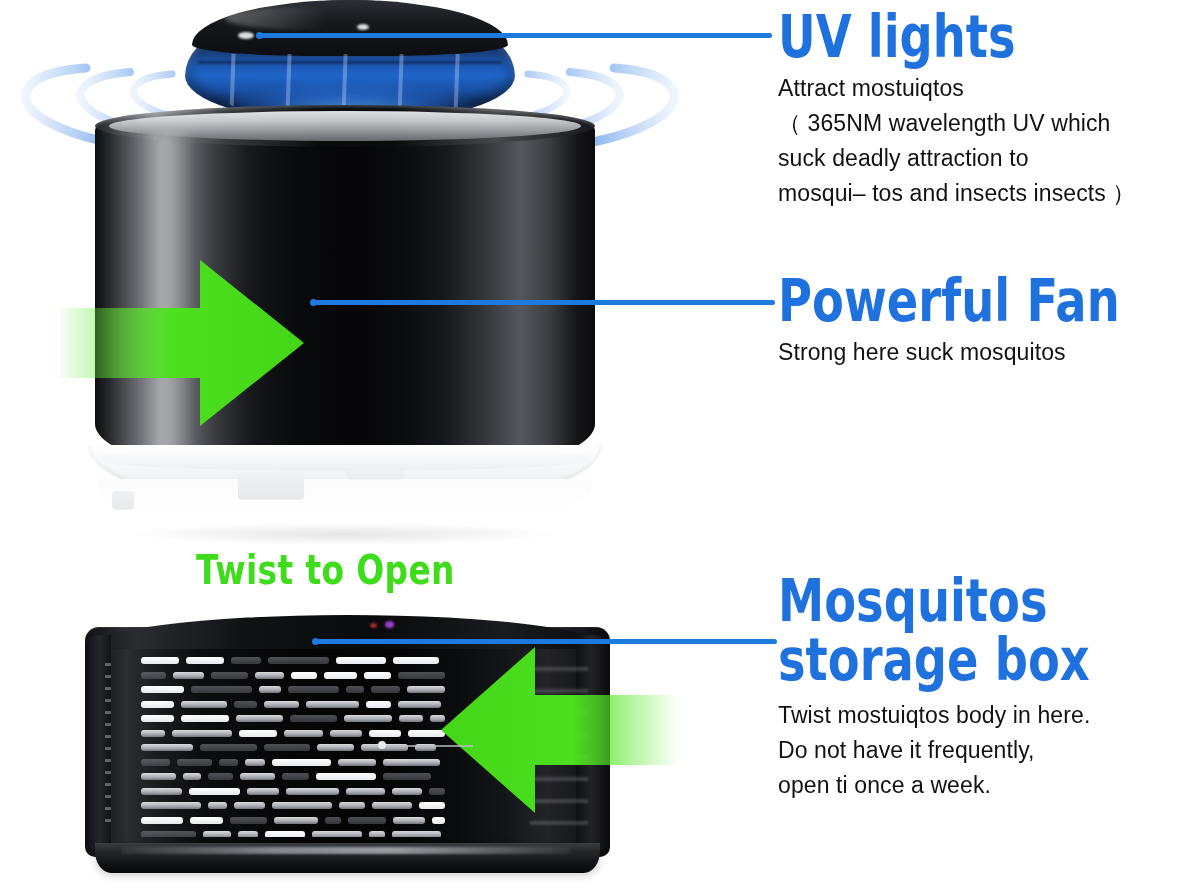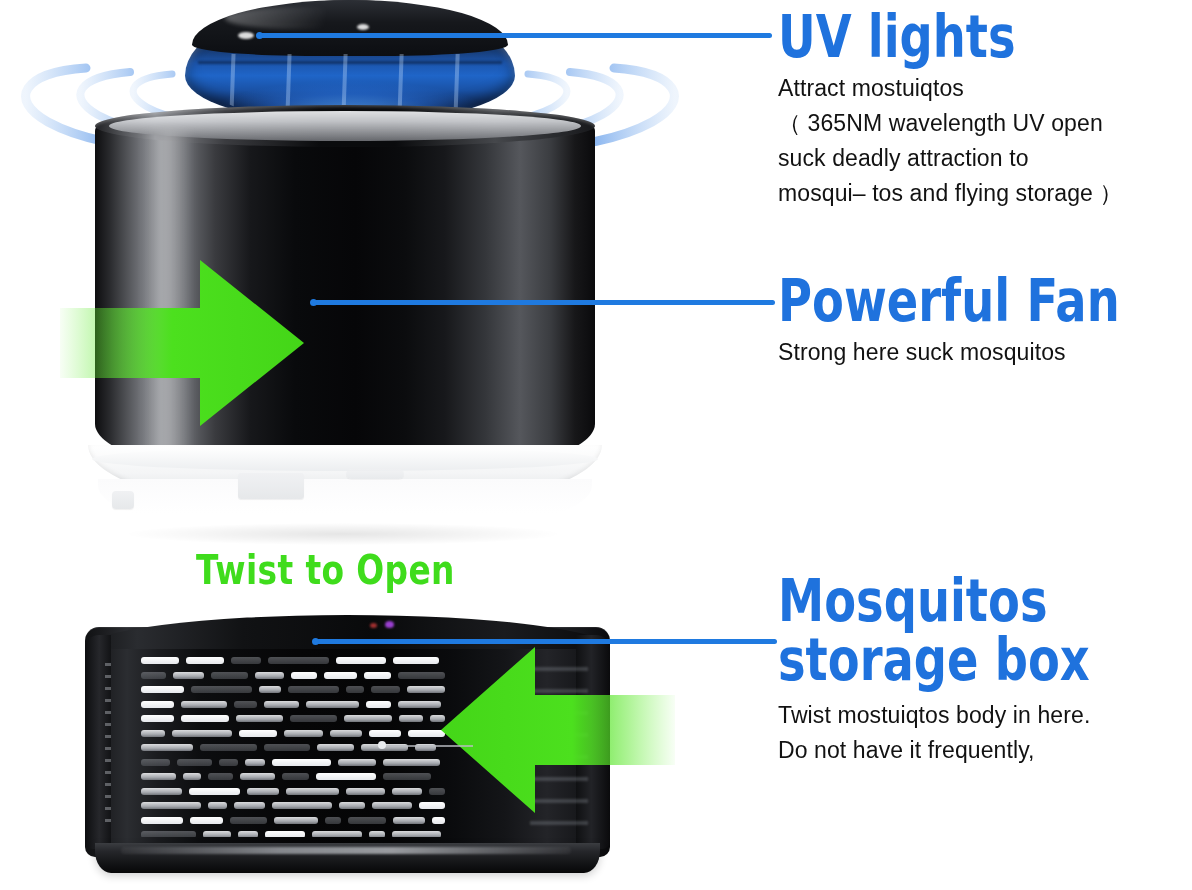--- a/index.html
+++ b/index.html
@@ -679,35 +679,36 @@
     <div style="position:absolute; left:383px; top:745px; width:90px; height:2px; background:#b9bcc2; opacity:.75;"></div>
     <span style="position:absolute; left:378px; top:741px; width:8px; height:8px; border-radius:50%; background:#e9ebee;"></span>
   </div>
 
   <div class="callouts">
 
     <div class="callout" id="c-uv">
       <div class="callout-heading">UV lights</div>
       <div class="callout-body">
         <span class="ln">Attract mostuiqtos</span>
-        <span class="ln">（ 365NM wavelength UV open</span>
+        <span class="ln">（ 365NM wavelength UV which</span>
         <span class="ln">suck deadly attraction to</span>
-        <span class="ln">mosqui– tos and flying storage ）</span>
+        <span class="ln">mosqui– tos and insects insects ）</span>
       </div>
     </div>
 
     <div class="callout" id="c-fan">
       <div class="callout-heading">Powerful Fan</div>
       <div class="callout-body">
         <span class="ln">Strong here suck mosquitos</span>
       </div>
     </div>
 
     <div class="callout" id="c-box">
       <div class="callout-heading">Mosquitos</div>
       <div class="callout-heading">storage box</div>
       <div class="callout-body">
         <span class="ln">Twist mostuiqtos body in here.</span>
         <span class="ln">Do not have it frequently,</span>
+        <span class="ln">open ti once a week.</span>
       </div>
     </div>
   </div>
 </div>
 
 </body></html>

